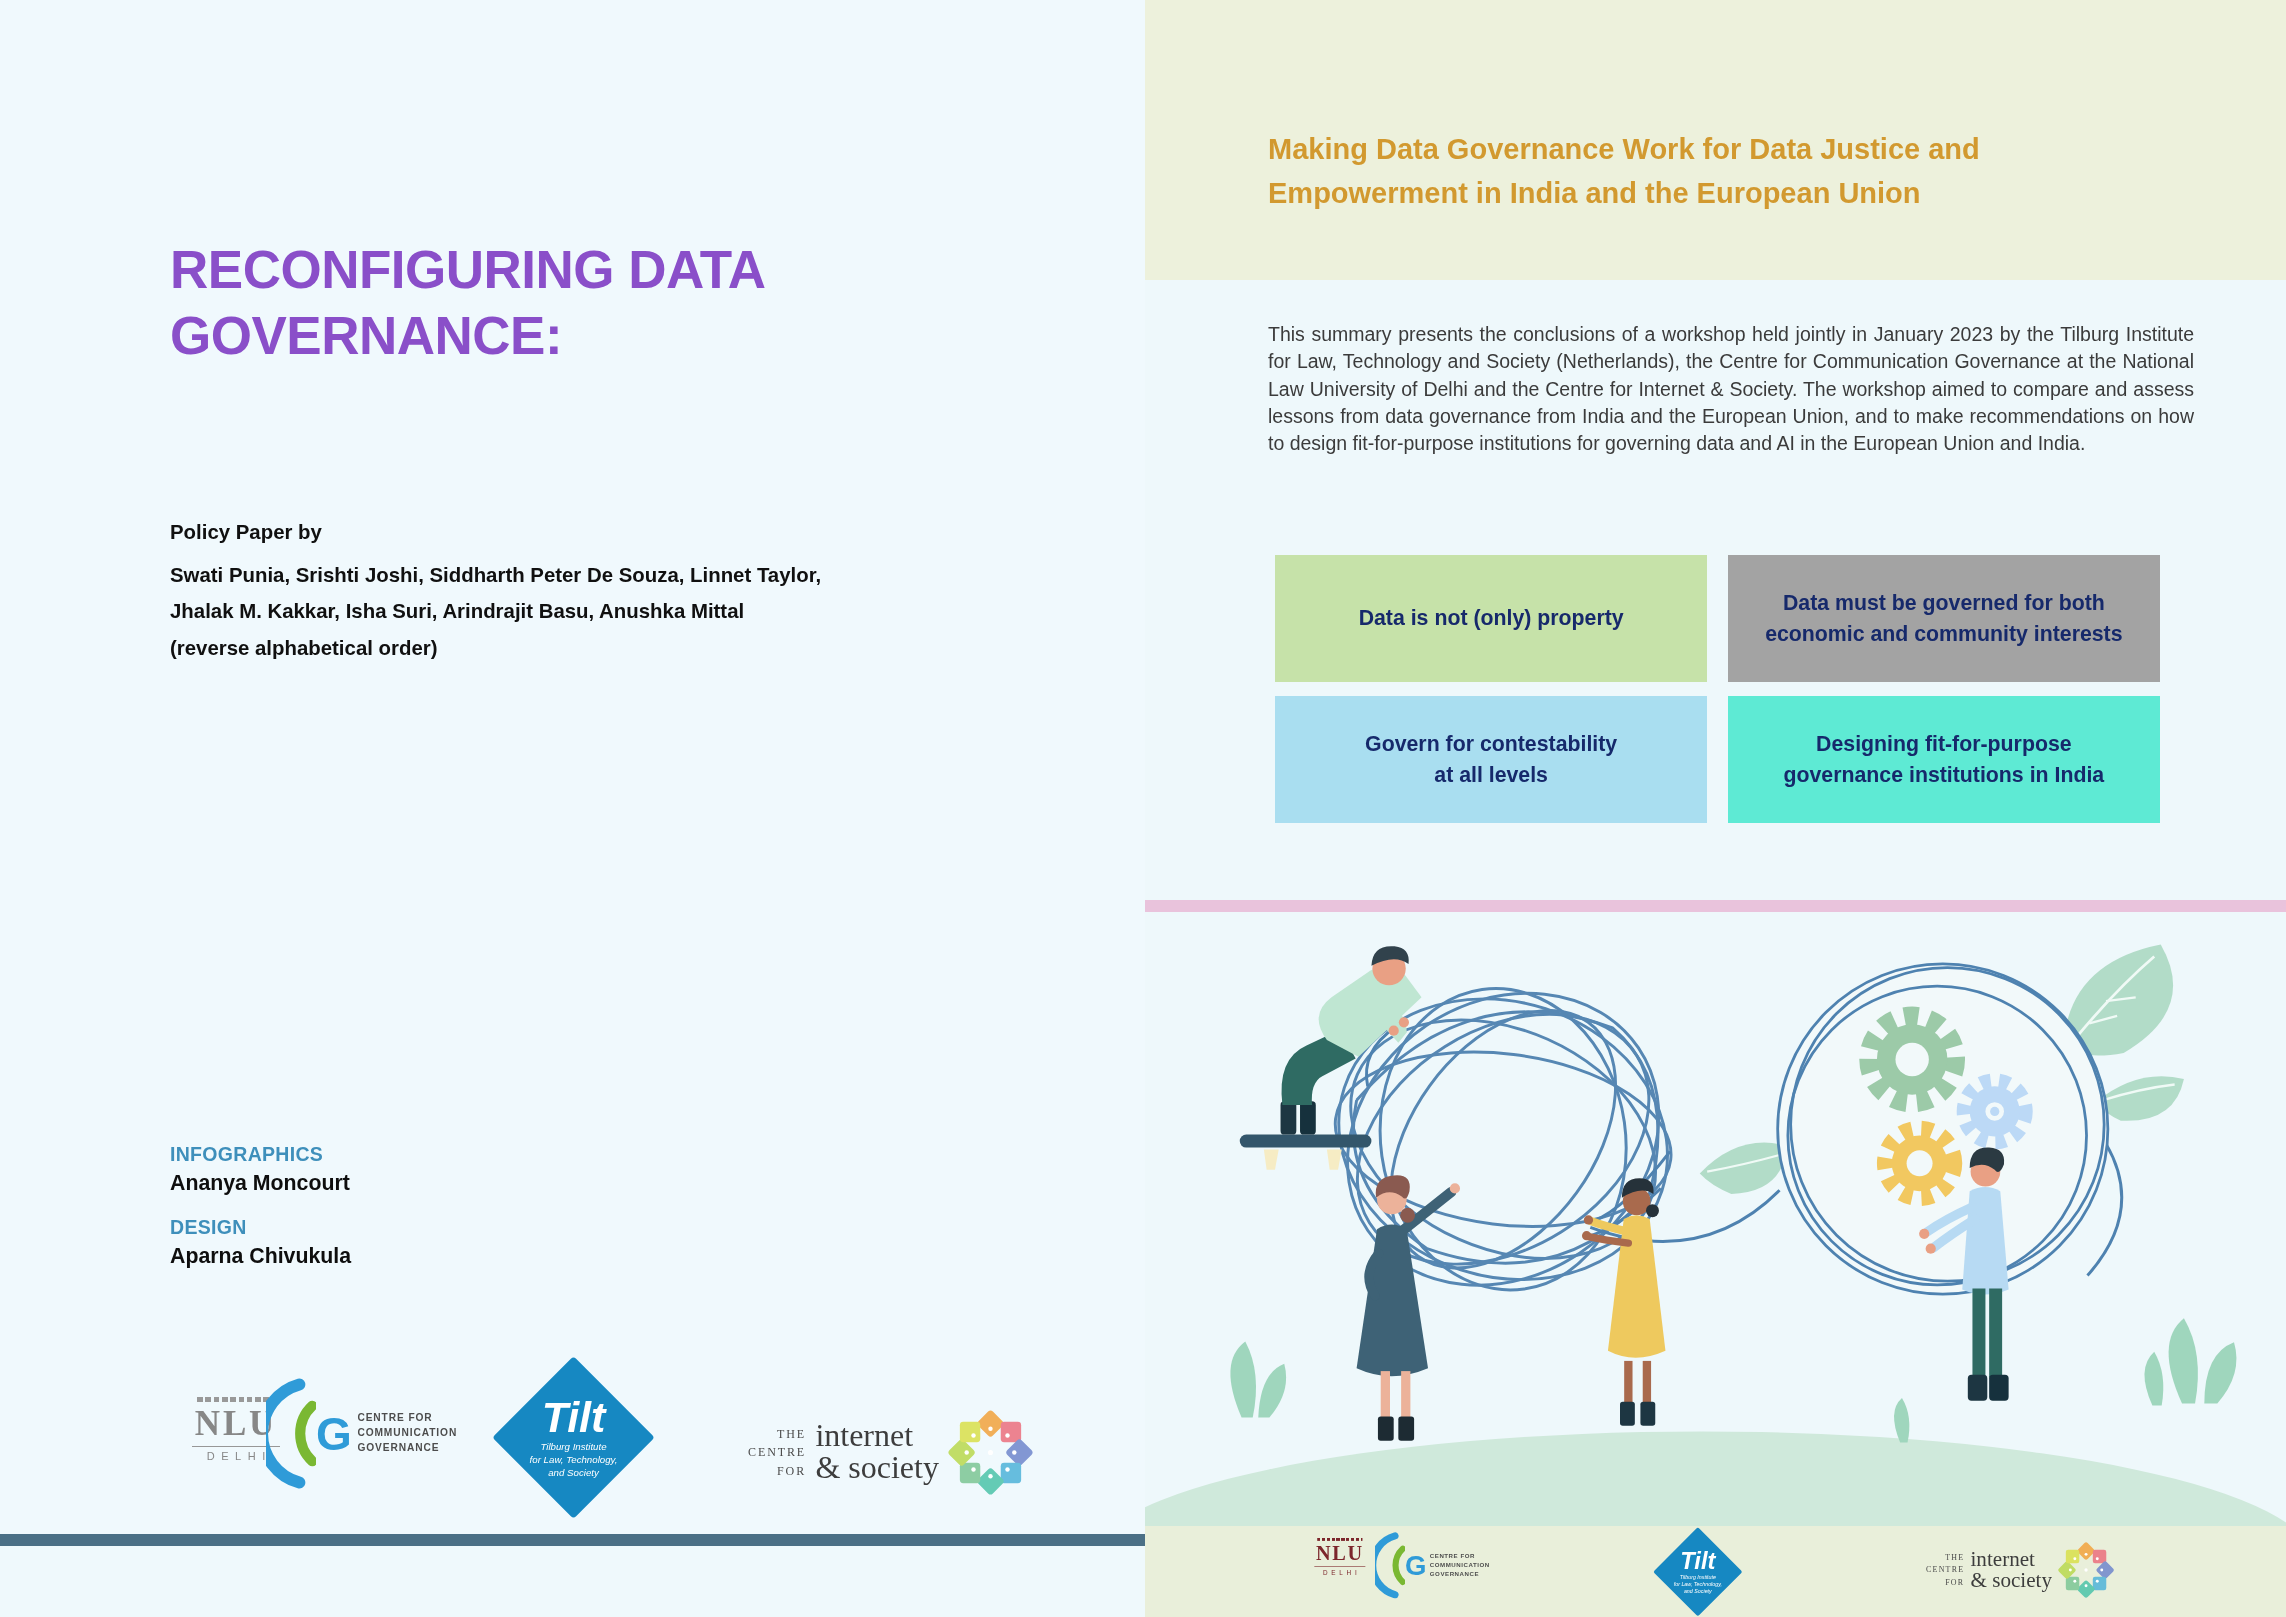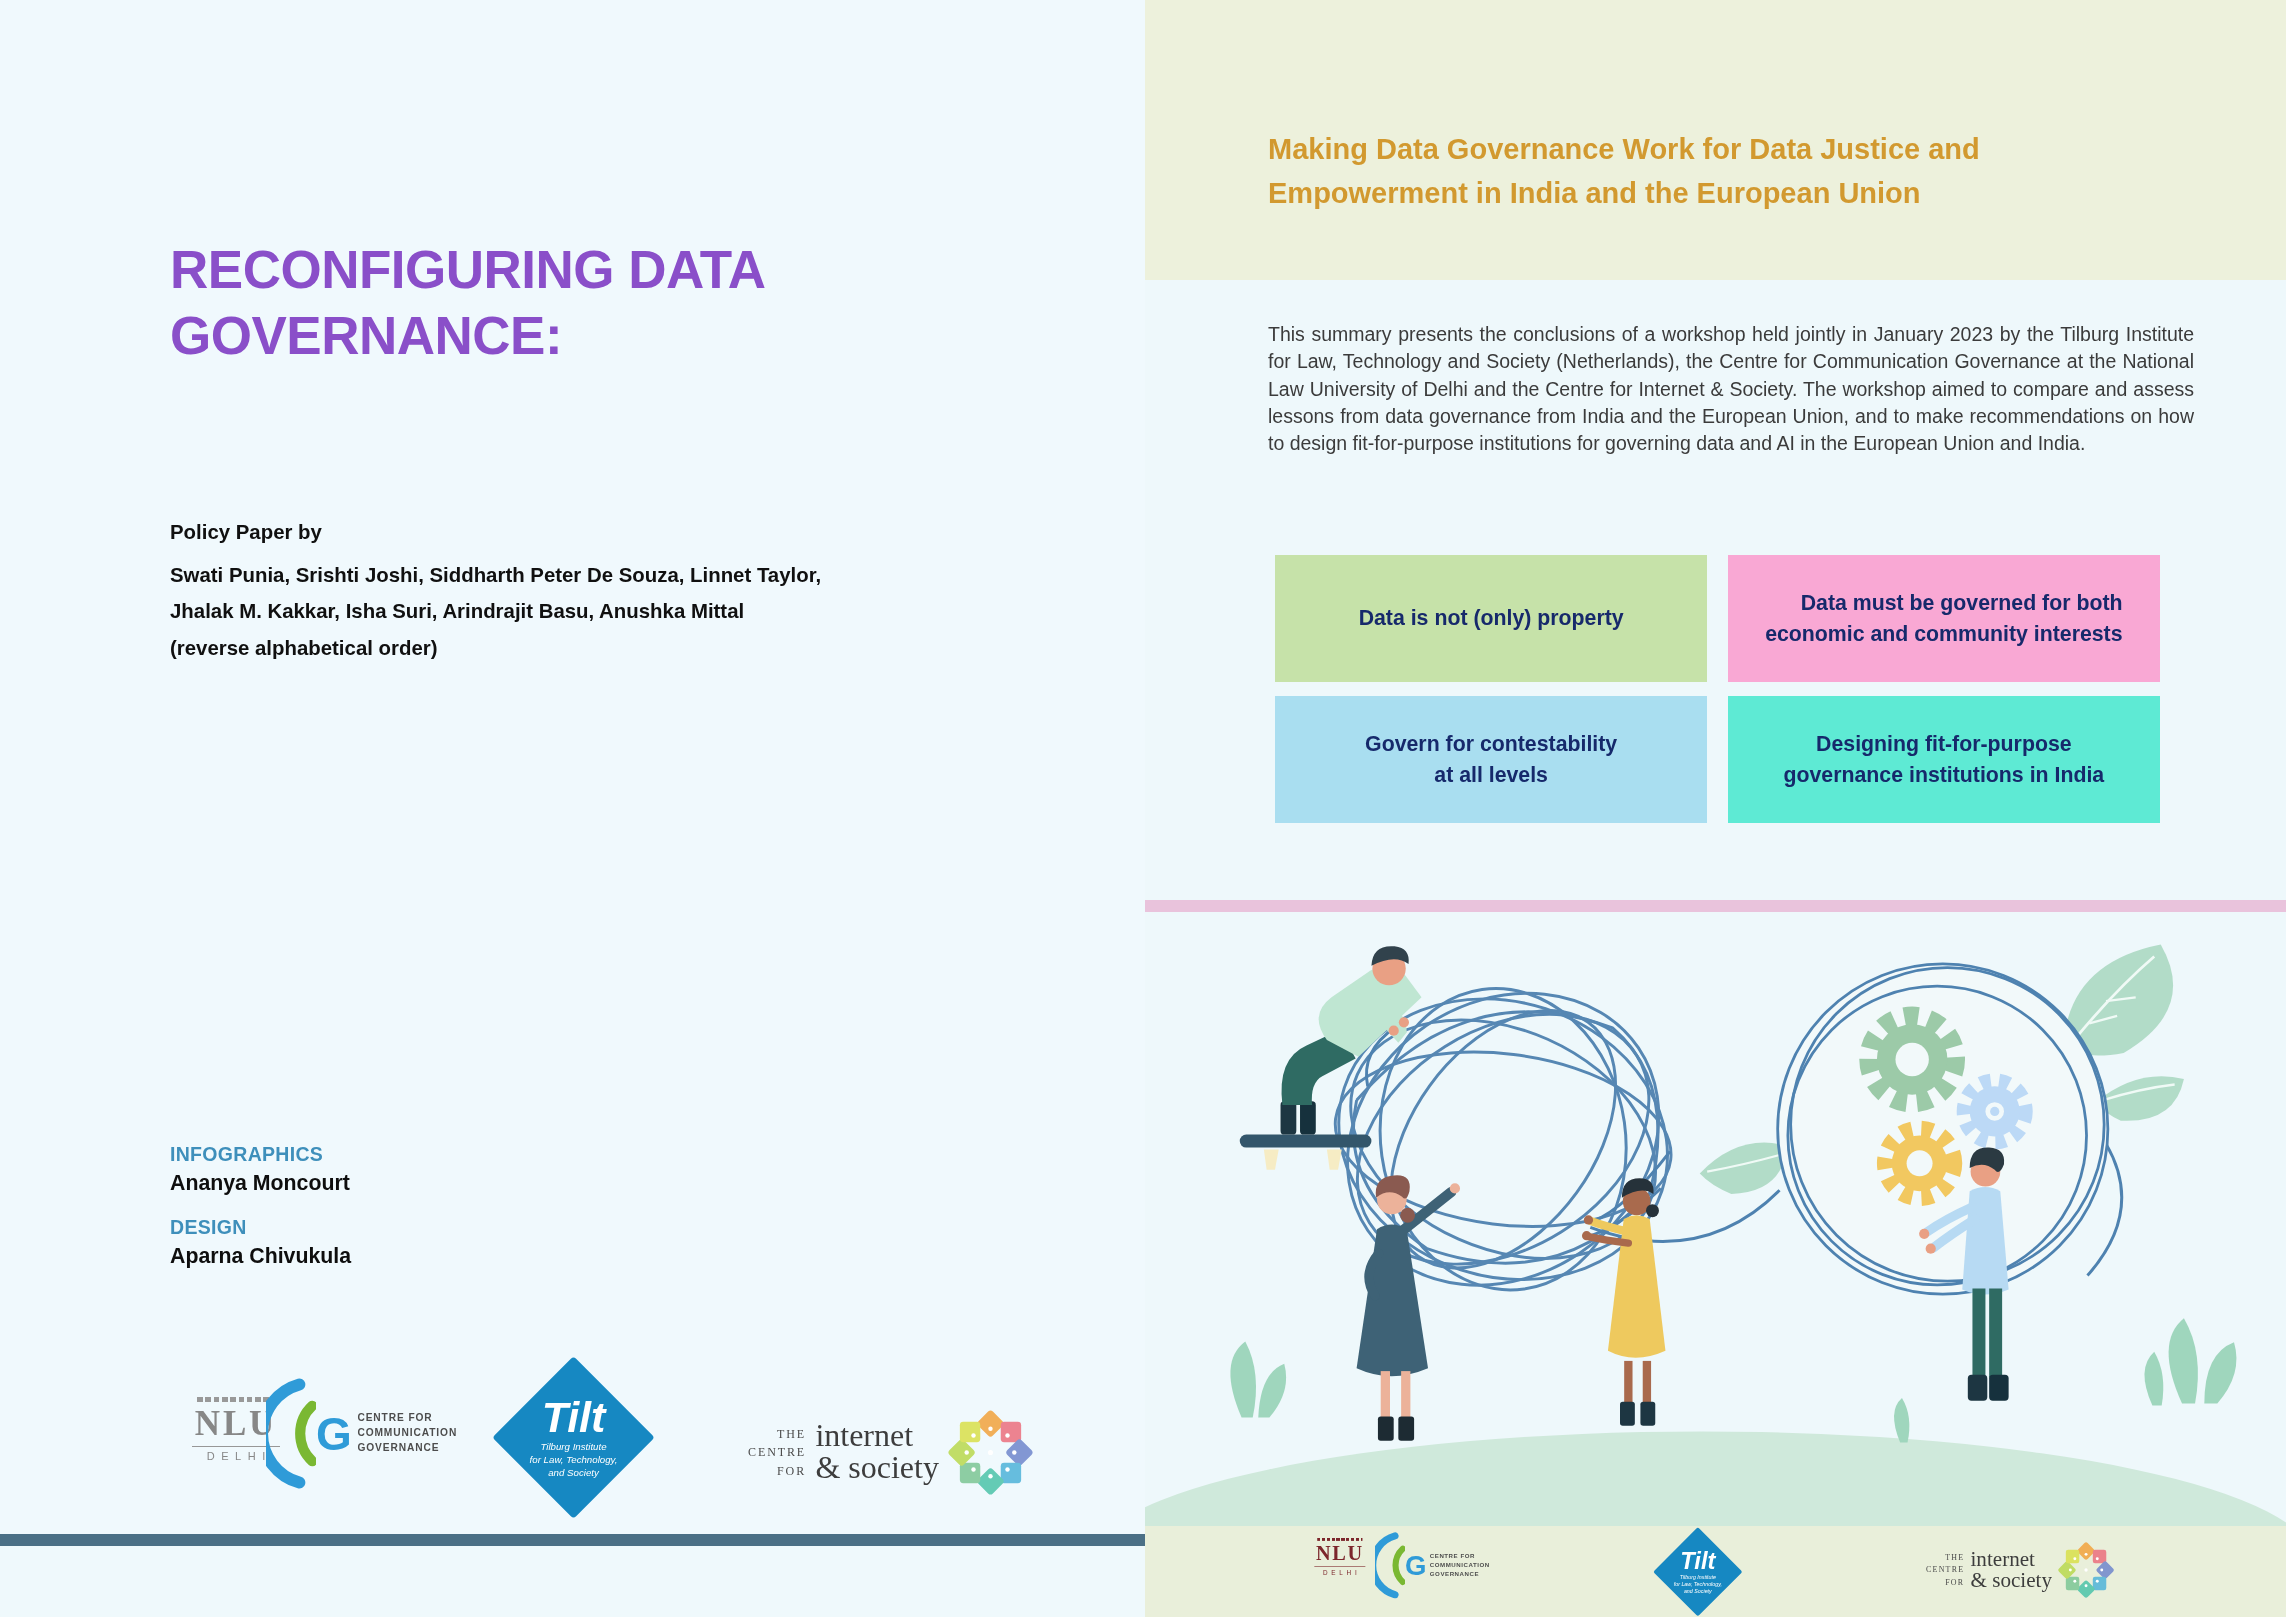--- a/index.html
+++ b/index.html
@@ -173,21 +173,21 @@
 
   <section class="page-right">
     <div class="abs rp-band"></div>
     <h2 class="abs rp-subtitle">Making Data Governance Work for Data Justice and
 Empowerment in India and the European Union</h2>
 
     <p class="abs rp-summary">This summary presents the conclusions of a workshop held jointly in January 2023 by the Tilburg Institute for Law, Technology and Society (Netherlands), the Centre for Communication Governance at the National Law University of Delhi and the Centre for Internet &amp; Society. The workshop aimed to compare and assess lessons from data governance from India and the European Union, and to make recommendations on how to design fit-for-purpose institutions for governing data and AI in the European Union and India.</p>
 
     <div class="abs rp-grid">
       <div class="rp-box" style="background-color: rgb(198, 226, 169);">Data is not (only) property</div>
-      <div class="rp-box" style="background-color: #f9a8d4; text-align: right;">Data must be governed for both
+      <div class="rp-box" style="background-color: #a3a3a3;">Data must be governed for both
 economic and community interests</div>
       <div class="rp-box" style="background-color: rgb(169, 222, 240);">Govern for contestability
 at all levels</div>
       <div class="rp-box" style="background-color: #5eead4;">Designing fit-for-purpose
 governance institutions in India</div>
     </div>
 
     <div class="abs rp-divider"></div>
 
     <svg class="abs rp-illus" viewBox="0 0 1231 662">

